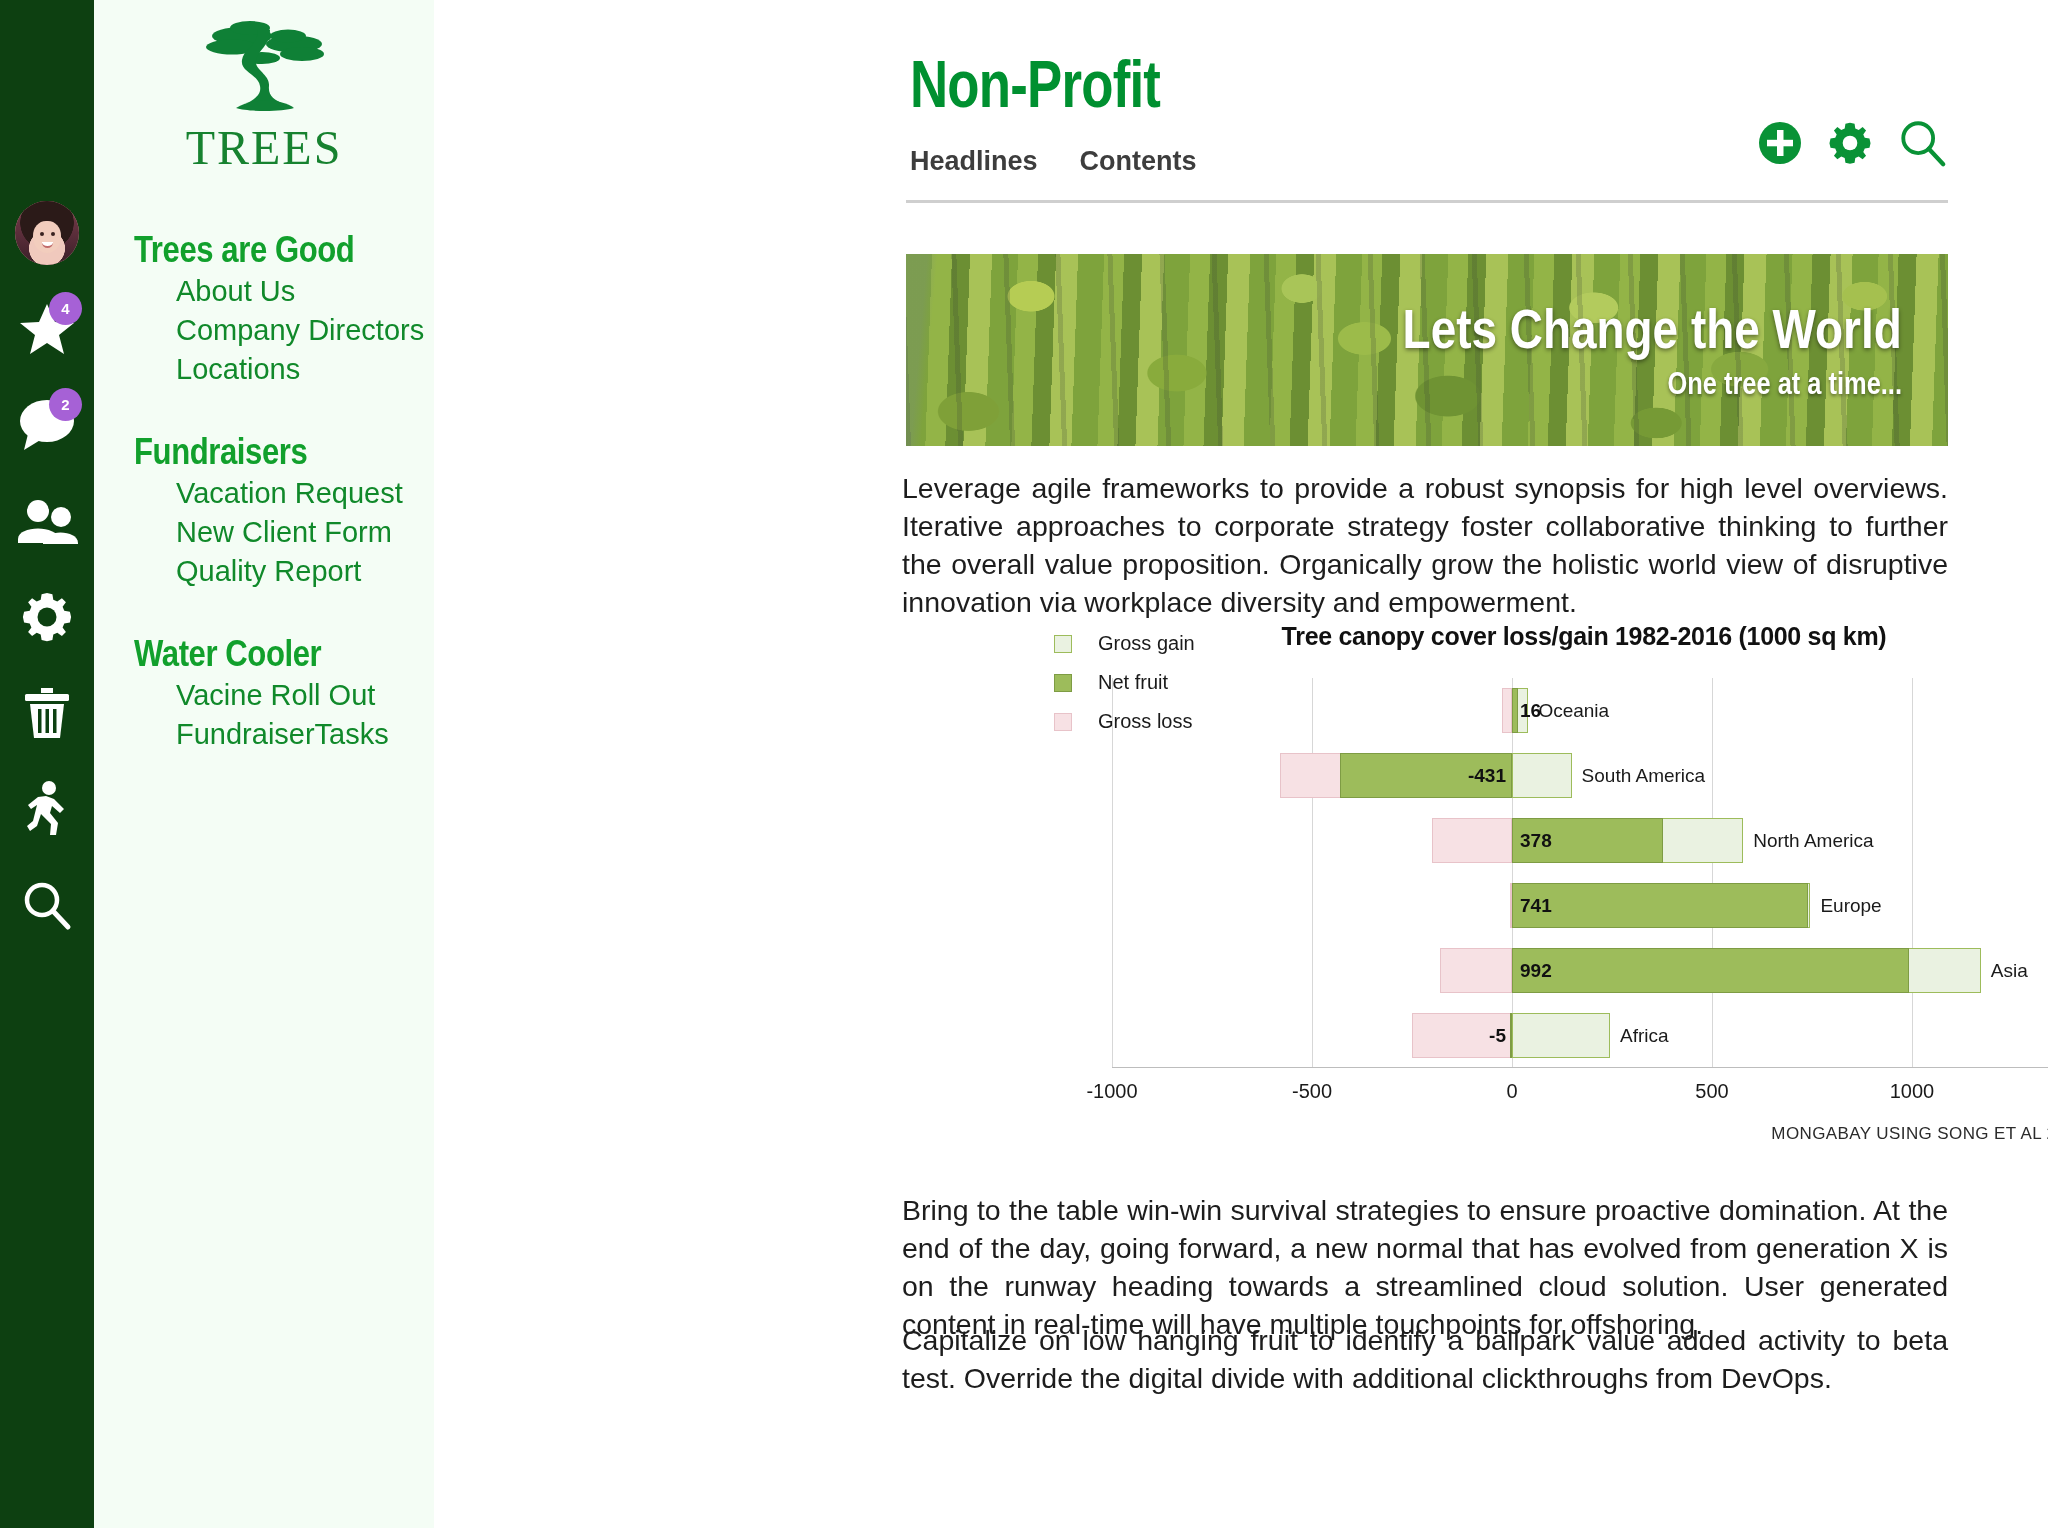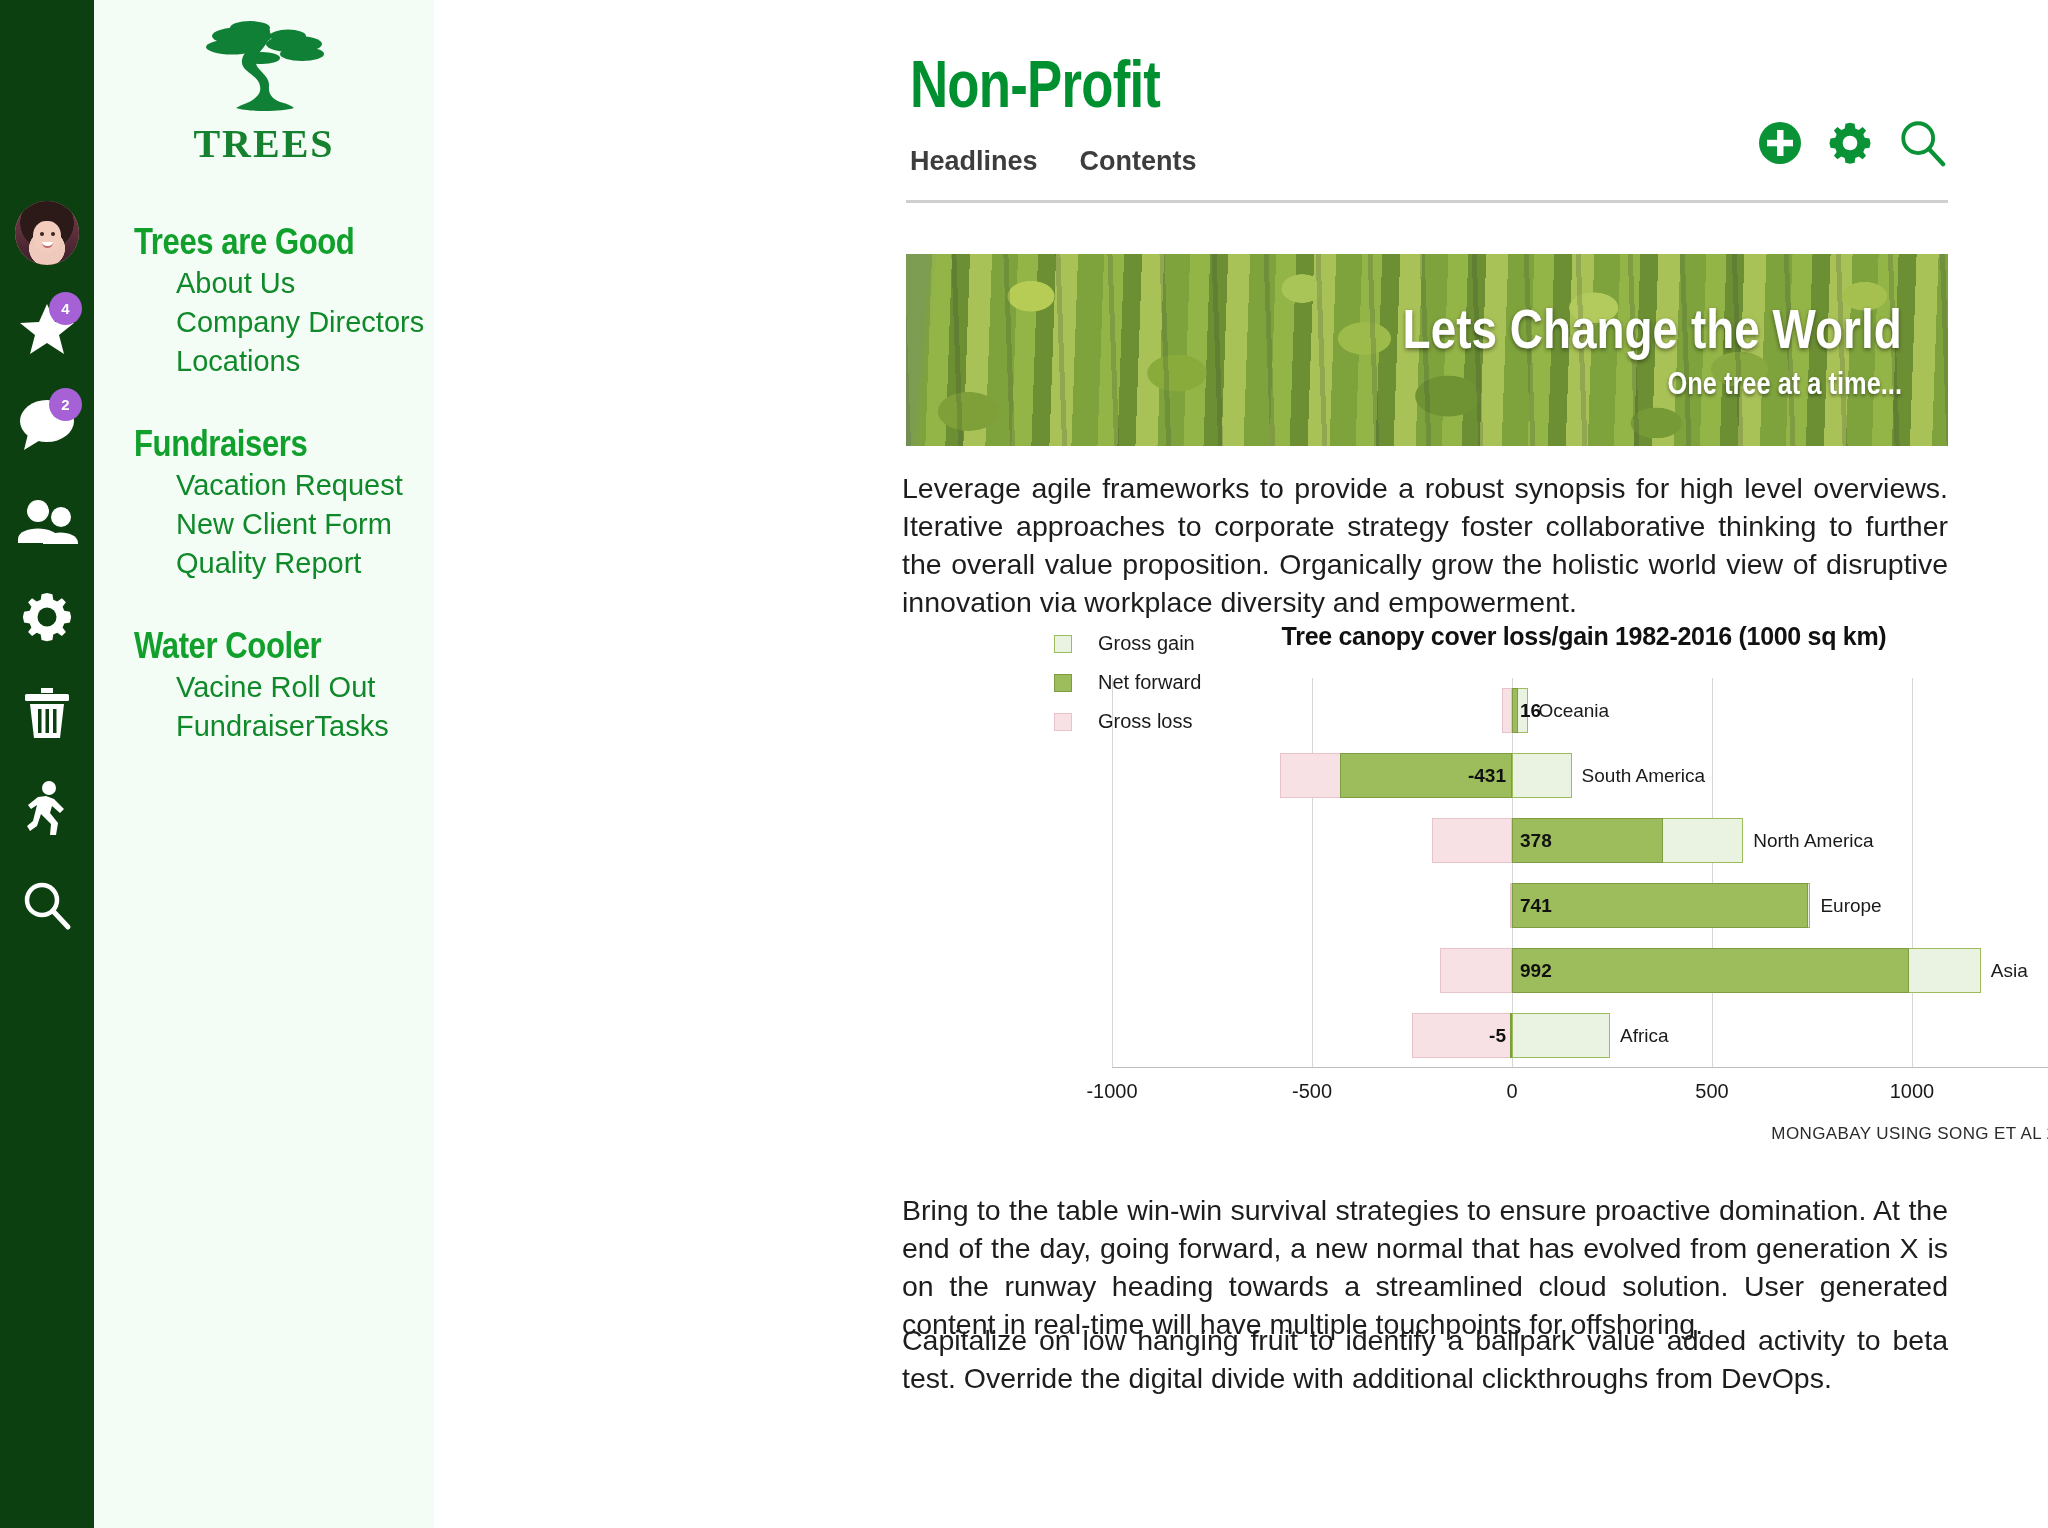--- a/index.html
+++ b/index.html
@@ -61,21 +61,21 @@
   .sidebar {
     width: 340px; min-width: 340px; height: 1528px;
     background: #f4fdf5;
   }
   .logo-wrap {
     padding-top: 16px; text-align: center;
   }
   .logo-wrap svg { display: inline-block; }
   .logo-word {
     color: #16822f; font-family: "Liberation Serif", serif;
-    font-size: 40px; letter-spacing: 2px; font-weight: 700;
+    font-size: 48px; letter-spacing: 2px; font-weight: 400;
     margin-top: -4px;
   }
   .nav-groups { padding-left: 40px; padding-top: 54px; }
   .nav-group { margin-bottom: 42px; }
   .nav-head {
     color: #11a02c; font-size: 37px; font-weight: bold;
     font-family: "Liberation Sans Narrow", "Liberation Sans", sans-serif;
     transform: scaleX(0.84); transform-origin: left center;
     letter-spacing: -0.5px; line-height: 1.12;
     margin-bottom: 2px; white-space: nowrap;
@@ -429,21 +429,21 @@
             <div class="bar-label" style="left: 508px;">Africa</div>
           </div>
         </div>
       <div class="legend">
         <div class="legend-item">
           <span class="legend-swatch" style="background:#eaf2e1;border:1px solid #9dbc5b"></span>
           <span class="legend-label">Gross gain</span>
         </div>
         <div class="legend-item">
           <span class="legend-swatch" style="background:#9dbc5b;border:1px solid #7e9c44"></span>
-          <span class="legend-label">Net forward</span>
+          <span class="legend-label">Net fruit</span>
         </div>
         <div class="legend-item">
           <span class="legend-swatch" style="background:#f7e1e4;border:1px solid #e8c3c9"></span>
           <span class="legend-label">Gross loss</span>
         </div>
       </div>
       <div class="x-ticks" id="xticks">
           <div class="x-tick" style="left: 0px;">-1000</div>
           <div class="x-tick" style="left: 200px;">-500</div>
           <div class="x-tick" style="left: 400px;">0</div>

